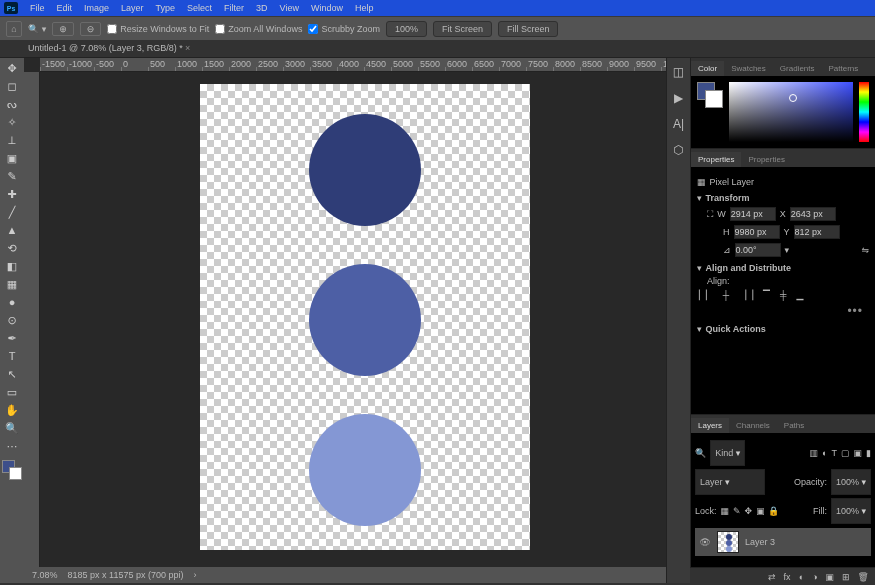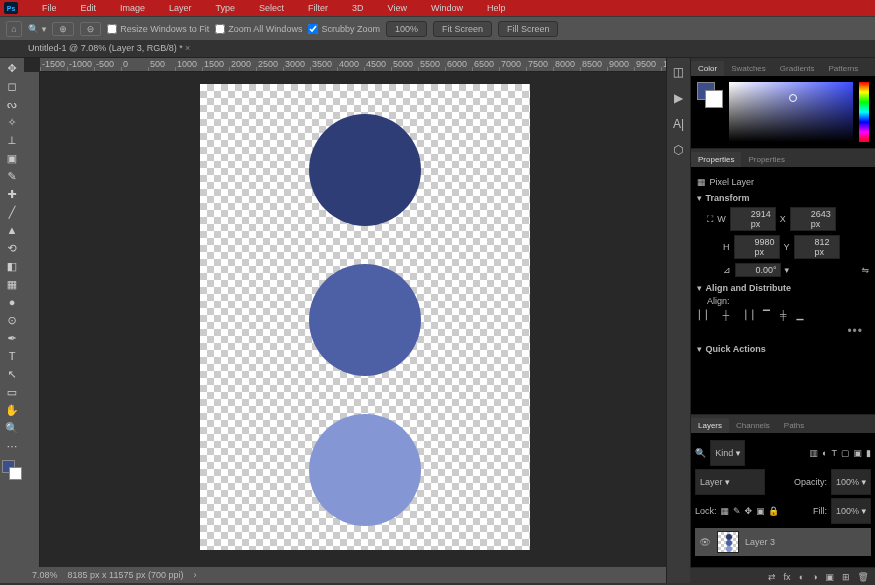--- a/index.html
+++ b/index.html
@@ -1,17 +1,17 @@
 <!DOCTYPE html>
 <html><head>
 <meta charset="utf-8">
 <style>
 *{margin:0;padding:0;box-sizing:border-box;font-family:Tahoma,Arial,sans-serif;font-size:9px;color:#b8b8b8;user-select:none}
 body{background:#323232;width:875px;height:585px;overflow:hidden;position:relative}
-.menubar{height:16px;background:#b91c1c;display:flex;align-items:center;padding:0 4px;gap:12px}
+.menubar{height:16px;background:#1d4ed8;display:flex;align-items:center;padding:0 4px;gap:0}
 .ps-icon{width:14px;height:12px;background:#001e36;color:#31a8ff;font-size:7px;font-weight:bold;display:flex;align-items:center;justify-content:center;border-radius:2px;margin-right:6px}
 .menubar span{padding:2px 6px;cursor:pointer;color:#d0d0d0}
 .optionbar{height:24px;background:#535353;border-top:1px solid #383838;display:flex;align-items:center;padding:0 6px;gap:6px}
 .optionbar .home{width:16px;height:16px;border:1px solid #6a6a6a;display:flex;align-items:center;justify-content:center;border-radius:2px}
 .optionbar .zoombox{border:1px solid #6a6a6a;padding:1px 6px;border-radius:2px}
 .optionbar .chk{display:flex;align-items:center;gap:3px}
 .optionbar .chk input{width:10px;height:10px}
 .optionbar .btn{background:#454545;border:1px solid #303030;padding:2px 8px;border-radius:3px}
 .doc-tab{height:18px;background:#323232;border-bottom:1px solid #222;display:flex;align-items:flex-start;padding-left:20px}
 .doc-tab .tab{background:#323232;padding:3px 8px;font-size:8px;color:#ddd}
@@ -42,21 +42,21 @@
 .color-body{padding:6px;display:flex;gap:6px;height:72px}
 .fgbg2{position:relative;width:26px;height:26px}
 .fgbg2 .fg{position:absolute;width:18px;height:18px;background:#3d4f8a;border:1px solid #888;top:0;left:0}
 .fgbg2 .bg{position:absolute;width:18px;height:18px;background:#fff;border:1px solid #888;bottom:0;right:0}
 .picker{flex:1;height:60px;background:linear-gradient(to bottom,rgba(0,0,0,0) 0%,#000 100%),linear-gradient(to right,#fff 0%,#3d4fff 100%);position:relative}
 .picker .dot{position:absolute;width:8px;height:8px;border:1px solid #fff;border-radius:50%;top:12px;left:60px}
 .hue{width:10px;height:60px;background:linear-gradient(to bottom,#f00,#ff0,#0f0,#0ff,#00f,#f0f,#f00)}
 .props-body{padding:6px;font-size:8px}
 .props-body .row{display:flex;align-items:center;gap:4px;margin:4px 0}
 .props-body .sect{color:#ddd;margin:6px 0 3px;display:flex;align-items:center;gap:4px}
-.props-body .inp{background:#323232;border:1px solid #222;padding:1px 20px;width:46px;color:#ccc}
+.props-body .inp{background:#323232;border:1px solid #222;padding:1px 0;width:46px;color:#ccc}
 .layers-body{padding:4px;font-size:8px}
 .layers-body .row{display:flex;align-items:center;gap:4px;margin:3px 0}
 .layers-body .sel{background:#2a2a2a;border:1px solid #222;padding:7px 4px;color:#ccc}
 .layer-item{display:flex;align-items:center;gap:6px;background:#4d4d4d;padding:3px 4px;margin-top:4px}
 .eye{width:12px;text-align:center}
 .thumb{width:22px;height:22px;background:#fff;border:1px solid #222;background-image:linear-gradient(45deg,#ccc 25%,transparent 25%),linear-gradient(-45deg,#ccc 25%,transparent 25%),linear-gradient(45deg,transparent 75%,#ccc 75%),linear-gradient(-45deg,transparent 75%,#ccc 75%);background-size:6px 6px;background-position:0 0,0 3px,3px -3px,-3px 0;position:relative}
 .thumb::after{content:"";position:absolute;width:6px;height:6px;border-radius:50%;background:#2f3d77;top:2px;left:8px;box-shadow:0 6px 0 #4d5fa5,0 12px 0 #8497d4}
 .layers-footer{position:absolute;bottom:0;right:0;width:185px;height:18px;background:#323232;border-top:1px solid #222;display:flex;align-items:center;justify-content:flex-end;gap:8px;padding:0 6px;color:#888;font-size:9px}
 .more{color:#888;font-size:12px;letter-spacing:1px;text-align:right;padding-right:6px}
 .distribute-icons{display:flex;gap:10px;padding:4px 2px;color:#999;font-size:10px}

